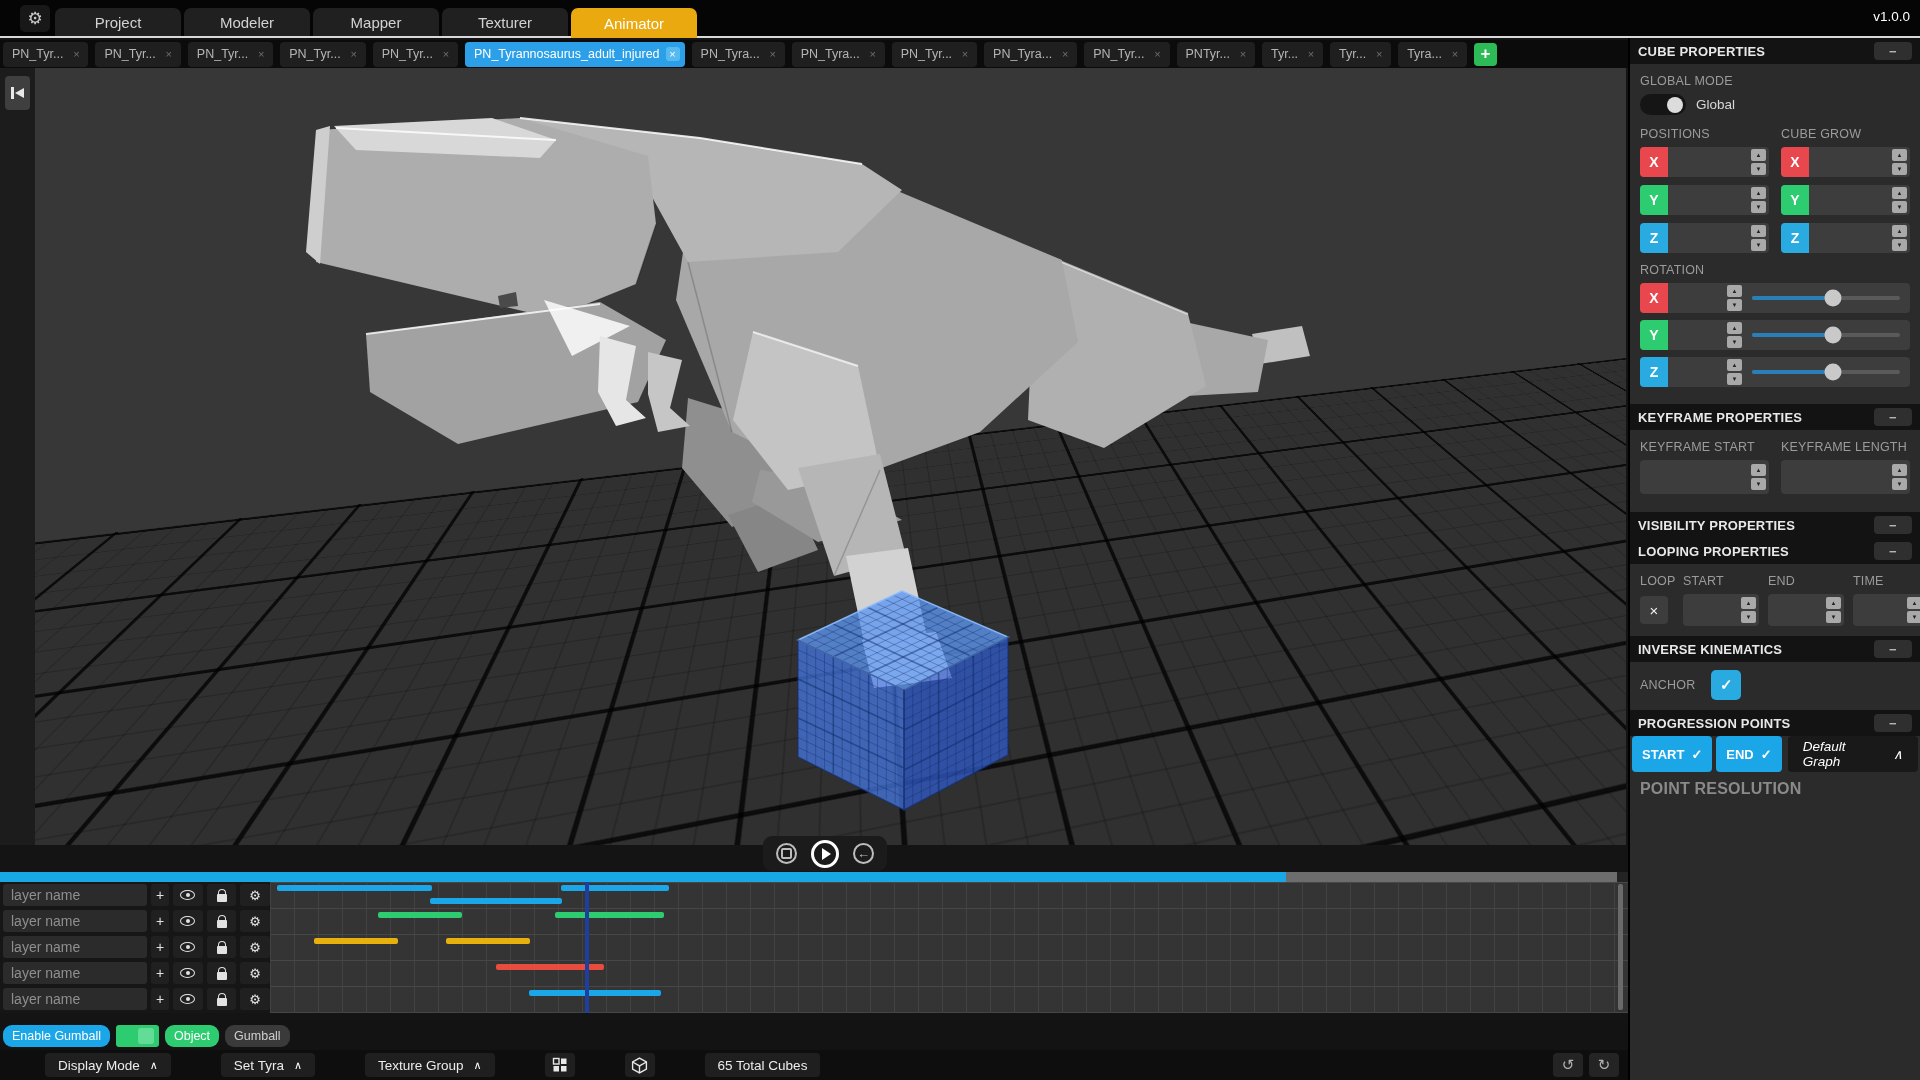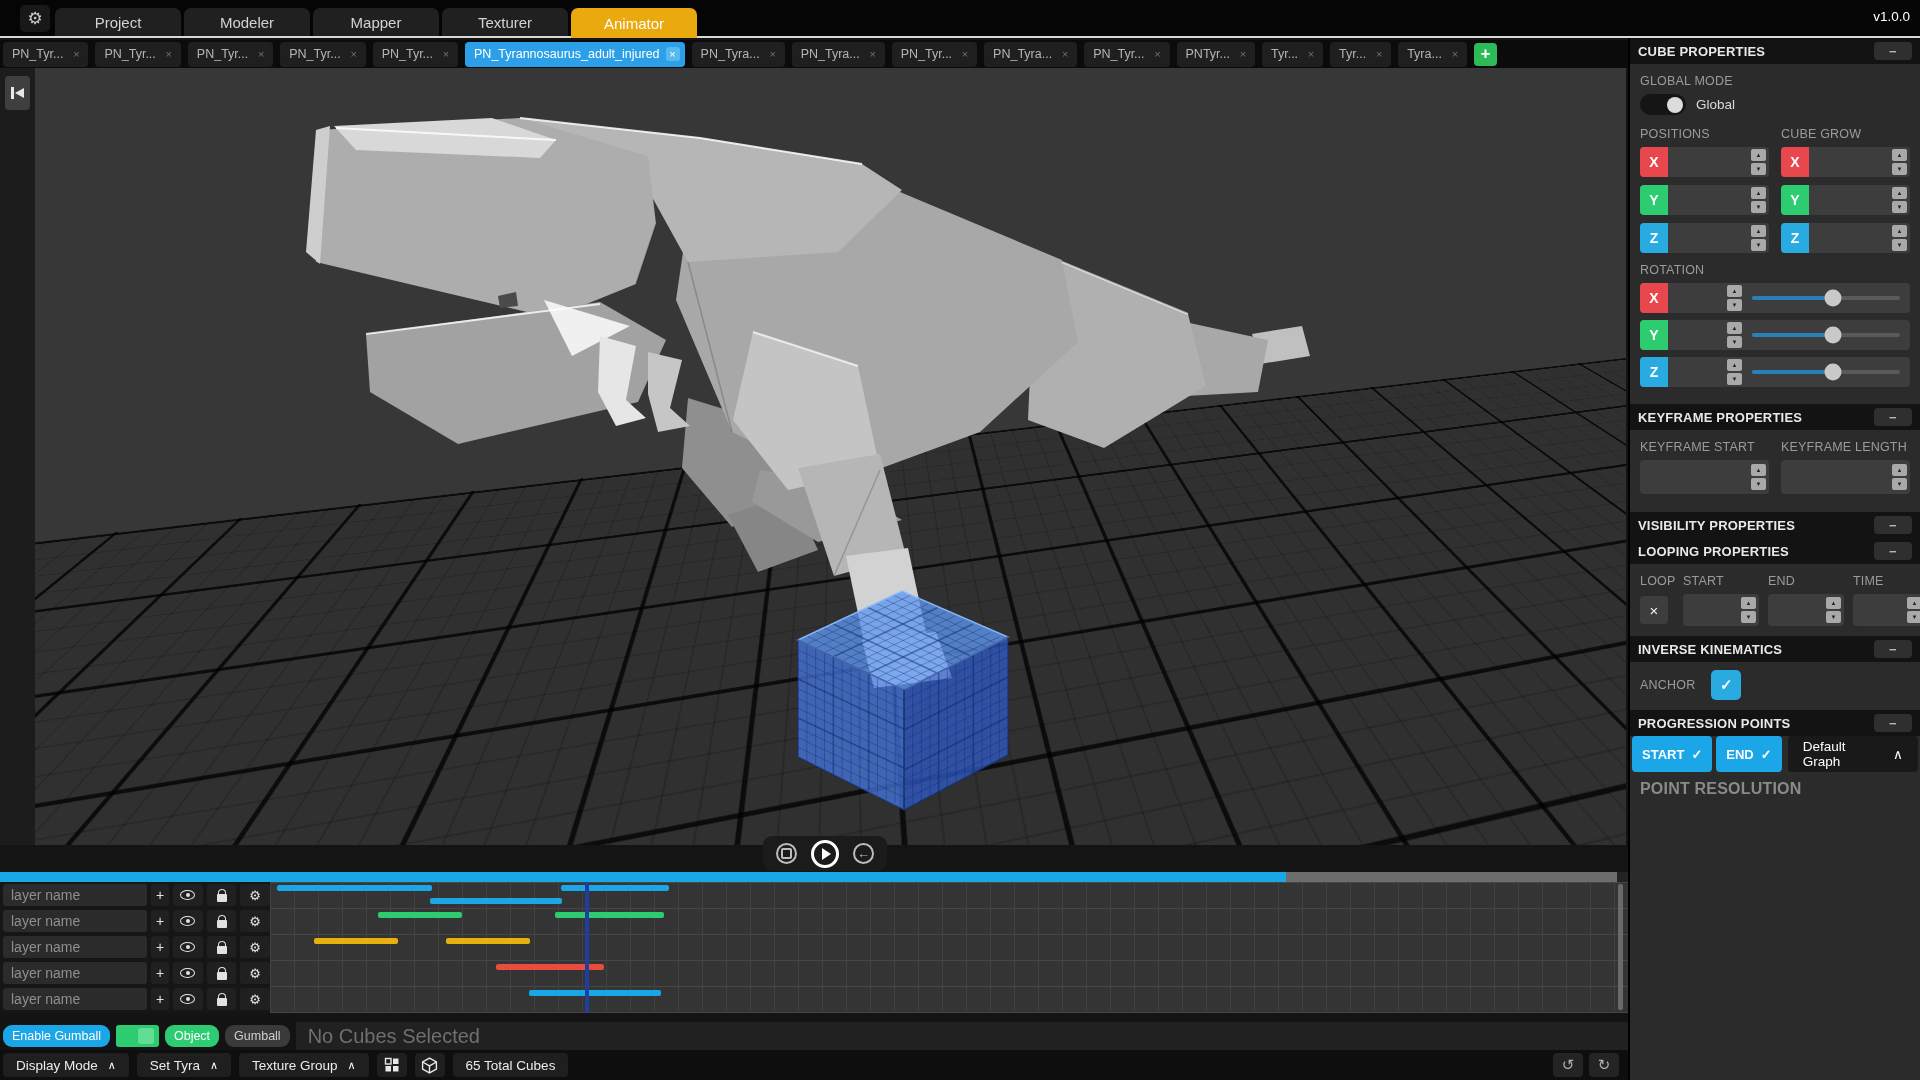--- a/index.html
+++ b/index.html
@@ -97,21 +97,21 @@
   .gbtn.green { background:#2ecc71; }
   .gbtn.gray { background:#3a3a3a; color:#cfcfcf; }
   .gtoggle { position:relative; width:43px; height:22px; background:#2ecc71; border-radius:3px; }
   .gtoggle::after { content:""; position:absolute; right:5px; top:3px; width:16px; height:16px;
     border-radius:3px; background:#63dd96; }
   .nocubes { flex:1; align-self:stretch; background:#212121; display:flex; align-items:center;
     padding-left:12px; color:#6f6f6f; font-size:20px; }
   .statusbar { position:absolute; left:0; top:1050px; width:1628px; height:30px; background:#0e0e0e;
     display:flex; align-items:center; gap:8px; padding-left:3px; }
   .sbtn { height:24px; background:#1f1f1f; border-radius:4px; color:#ececec; font-size:13.5px;
-    padding:0 13px; display:flex; align-items:center; gap:10px; }
+    padding:0 13px; display:flex; align-items:center; gap:10px;margin-left:42px; }
   .sbtn .chev { font-size:11px; color:#fff; }
   .sbtn.icon { width:30px; padding:0; justify-content:center; }
   .histbtns { position:absolute; right:9px; top:3px; display:flex; gap:6px; }
   .hbtn { width:30px; height:24px; background:#242424; border-radius:4px; color:#b0b0b0; font-size:15px; }
 
   
   .rightpanel { position:absolute; left:1628px; top:38px; width:292px; height:1042px; background:#2b2b2b;
     border-left:2px solid #000; overflow:hidden; display:flex; flex-direction:column; }
   .sec-h { flex:0 0 26px; display:flex; justify-content:space-between; align-items:center;
     background:#131313; padding:0 8px; font-weight:bold; font-size:13px; color:#e8e8e8; letter-spacing:.2px; }
@@ -144,21 +144,21 @@
   .xcheck { width:28px; height:28px; background:#3d3d3d; border-radius:4px; color:#efefef; font-size:15px; }
   .loopfield { height:32px; margin-bottom:0; }
   .ikrow { display:flex; align-items:center; gap:16px; }
   .bluecheck { width:30px; height:30px; background:#29abe2; border-radius:5px; color:#fff; font-size:15px; font-weight:bold; }
   .graphbox { flex:1 1 auto; margin:8px 8px 10px; background:#191919; border-radius:8px; color:#9a9a9a;
     font-size:16px; padding:12px 14px; }
   .pfoot { display:flex; gap:4px; padding:0 2px 4px; align-items:center; flex:0 0 auto; }
   .bluebtn { height:36px; background:#1ba6e8; border-radius:4px; color:#fff; font-weight:bold; font-size:13px;
     display:flex; align-items:center; justify-content:center; gap:7px; padding:0 10px; }
   .graphsel { height:36px; background:#191919; border-radius:4px; color:#fff; font-size:13.5px;
-    display:flex; align-items:center; justify-content:center; gap:12px; padding:0 15px; margin-left:2px; }
+    display:flex; align-items:center; justify-content:center; gap:12px; padding:0 15px; margin-left:2px;font-style:italic; }
   .pointres { color:#8a8a8a; font-weight:bold; font-size:16px; padding:4px 10px 0; letter-spacing:.2px; }
 </style>
 </head>
 <body>
 
 <div id="root">
 
   <div class="topbar">
     <div class="gearbtn ctr">
       <span>⚙</span>
@@ -448,23 +448,20 @@
       <div class="playhead" style="left:315px;top:0px;height:131px"></div>
       <div class="tl-scroll"></div>
     </div>
   </div>
 
   <div class="gumbar">
     <div class="gbtn blue ctr">Enable Gumball</div>
     <div class="gtoggle"></div>
     <div class="gbtn green ctr">Object</div>
     <div class="gbtn gray ctr">Gumball</div>
-    <div class="nocubes">
-        <span>No Cubes Selected</span>
-      </div>
   </div>
 
   <div class="statusbar">
     <div class="sbtn">
         <span>Display Mode</span>
         <span class="chev">∧</span>
       </div>
     <div class="sbtn">
         <span>Set Tyra</span>
         <span class="chev">∧</span>

